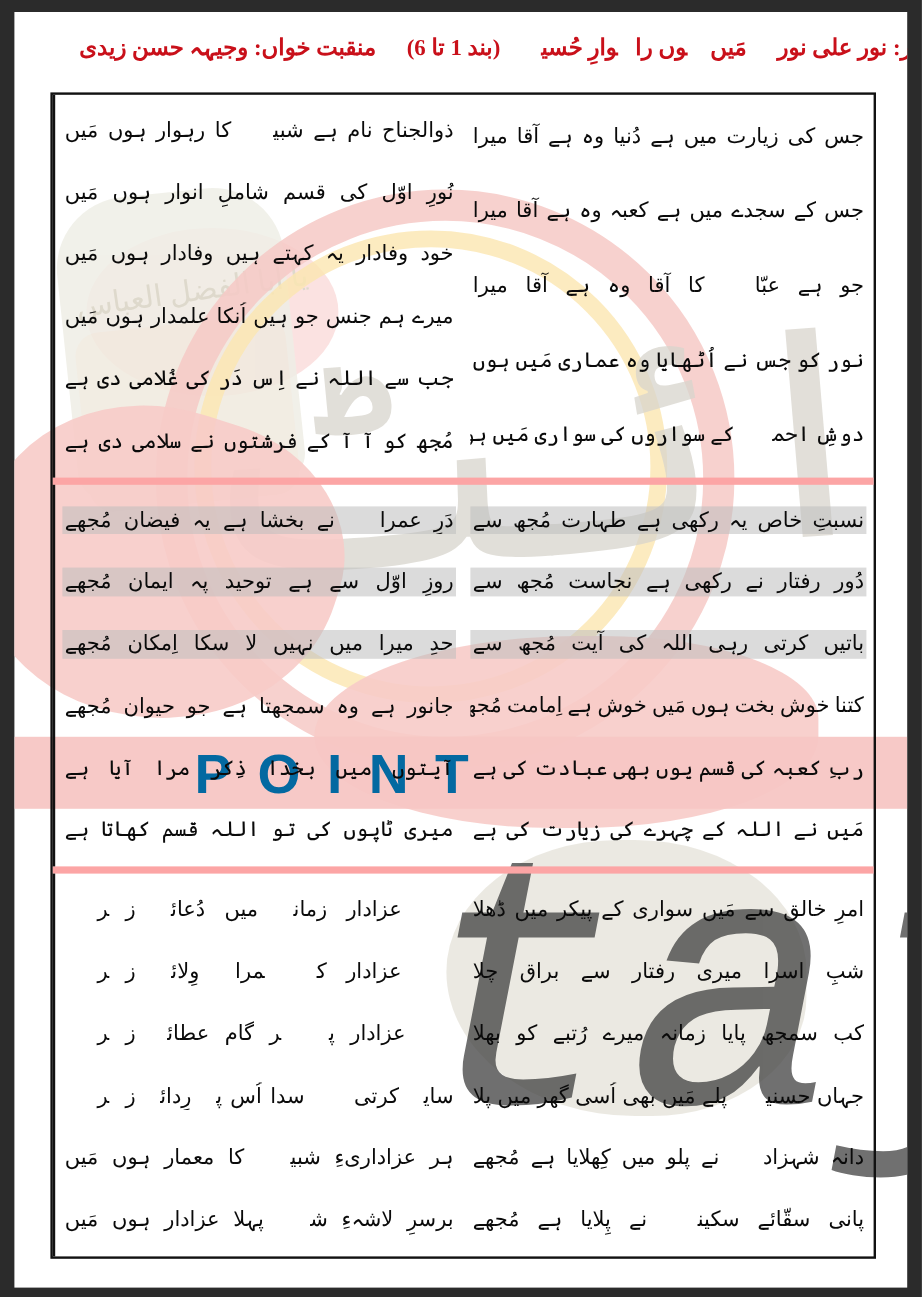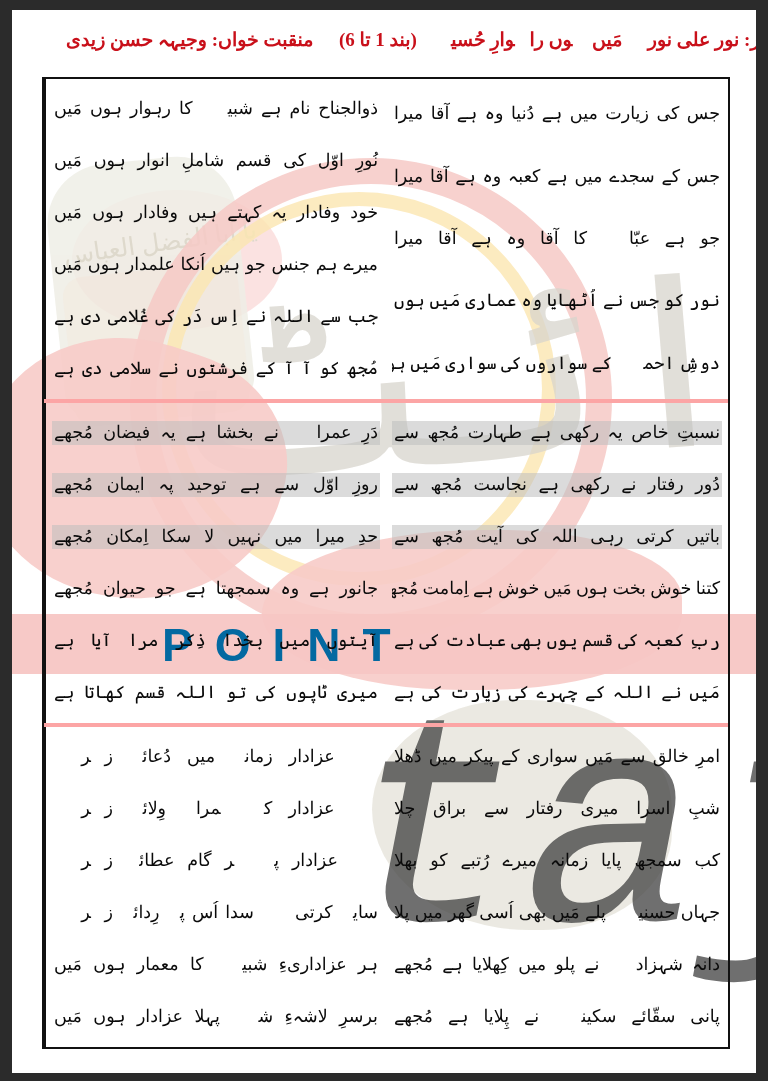--- a/index.html
+++ b/index.html
@@ -180,21 +180,21 @@
     border: 2px solid #111111;
     box-sizing: border-box;
     z-index: 4;
     display: flex;
     flex-direction: column;
   }
   .stanza {
     display: flex;
     flex-direction: row;
     flex: 1 1 0;
-    border-bottom: 4px solid #fca5a5;
+    border-bottom: 6px solid #fca5a5;
     min-height: 0;
   }
   .stanza:last-child { border-bottom: none; }
 
   .col {
     flex: 1 1 50%;
     display: flex;
     flex-direction: column;
     justify-content: space-around;
     padding: 4px 6px;

